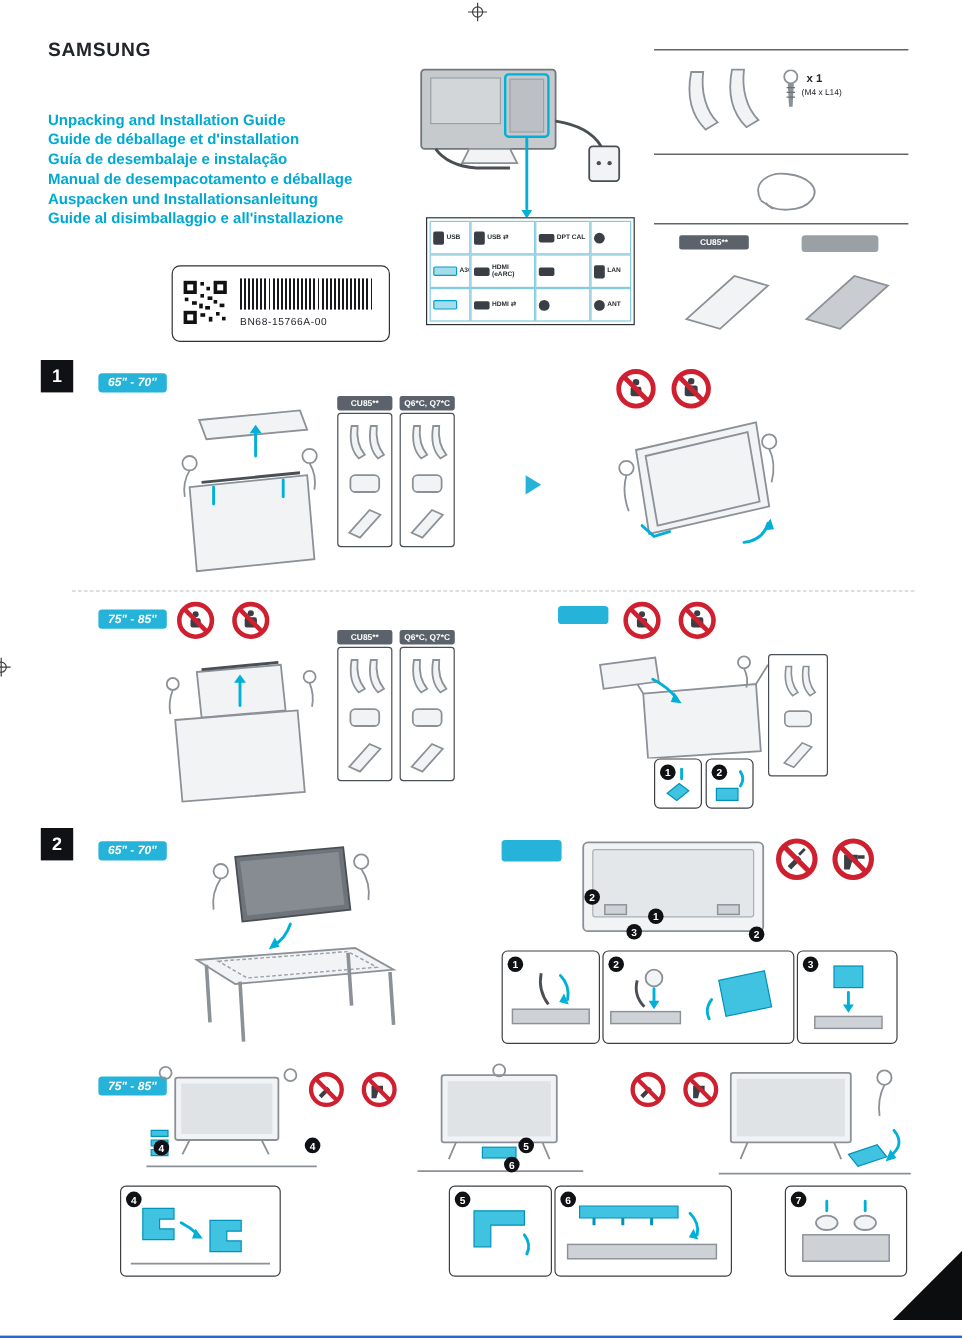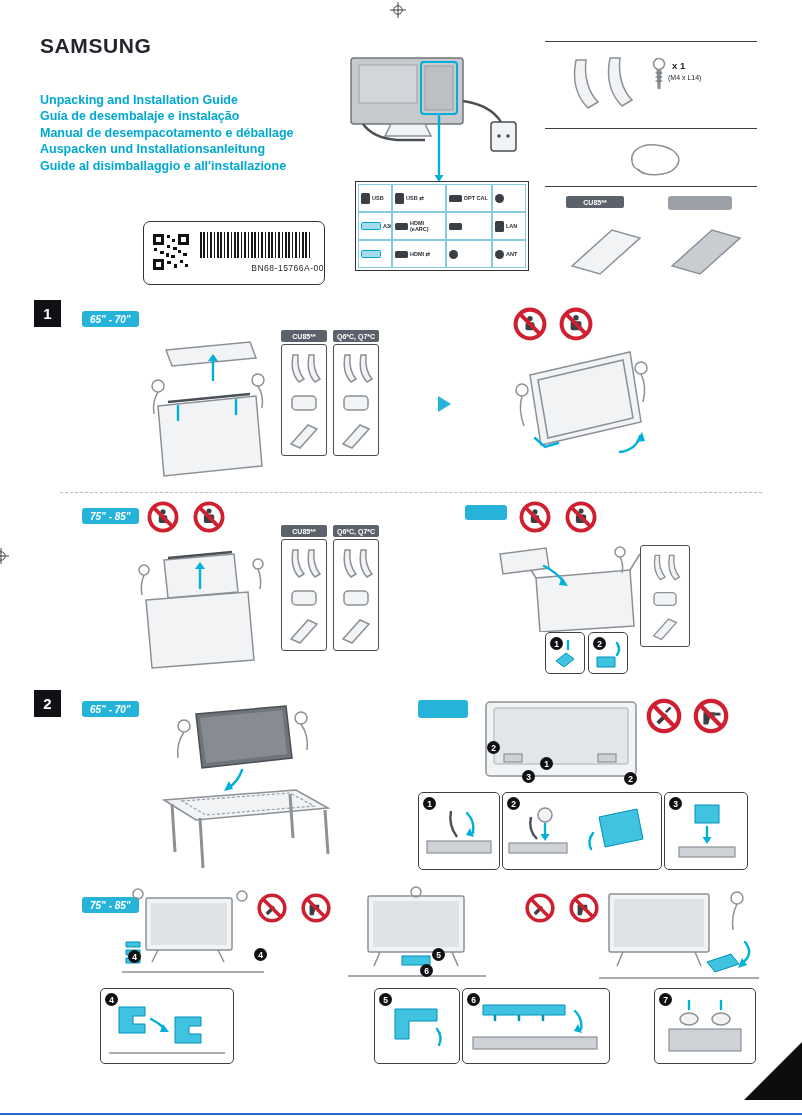--- a/index.html
+++ b/index.html
@@ -1,19 +1,19 @@
 <!DOCTYPE html>
 <html><head>
 <meta charset="utf-8">
 <style>
   html,body{margin:0;padding:0}
   body{background:#dddddd;font-family:"Liberation Sans",sans-serif}
   .page{position:relative;width:802px;height:1116px;margin:0 auto;background:#ffffff;overflow:hidden}
   .abs{position:absolute}
-  .logo{font-size:21px;font-weight:bold;letter-spacing:.6px;color:#22252c}
+  .logo{font-size:16px;font-weight:bold;letter-spacing:.6px;color:#22252c}
   .titles div{font-size:12.5px;font-weight:bold;color:#00a9d2;line-height:16.4px;white-space:nowrap}
   .labelbox{border:1.6px solid #2f3338;border-radius:7px;width:180px;height:62px;background:#fff}
   .partnum{font-size:8.5px;color:#22252c;letter-spacing:.5px}
   .barcode{background:repeating-linear-gradient(90deg,#16181c 0 1.6px,#ffffff 1.6px 3.4px)}
   .rule{border-top:1.4px solid #3c4043}
   .dash{border-top:1.6px dashed #b9bdc1}
   .secnum{width:27px;height:27px;background:#101114;color:#fff;font-size:15px;font-weight:bold;display:flex;align-items:center;justify-content:center}
   .sizebadge{background:#25b3da;color:#fff;font-weight:bold;font-style:italic;font-size:10px;padding:2.5px 8px;border-radius:3px;white-space:nowrap;display:inline-block}
   .cyanblank{background:#25b3da;border-radius:3px}
   .modelbadge{background:#5b626b;color:#fff;font-size:7px;font-weight:bold;text-align:center;border-radius:2px;padding:2.5px 1px;white-space:nowrap}
@@ -57,20 +57,21 @@
     <svg width="16" height="16" viewBox="0 0 16 16">
         <circle cx="8" cy="8" r="4.2" fill="none" stroke="#3c4043" stroke-width="1"></circle>
         <path d="M8 0 V16 M0 8 H16" stroke="#3c4043" stroke-width="1"></path>
       </svg>
   </div>
 
   <div class="abs logo" style="left:40px;top:34px">SAMSUNG</div>
 
   <div class="abs titles" style="left:40px;top:92px">
     <div>Unpacking and Installation Guide</div>
+    <div>Guide de déballage et d'installation</div>
     <div>Guía de desembalaje e instalação</div>
     <div>Manual de desempacotamento e déballage</div>
     <div>Auspacken und Installationsanleitung</div>
     <div>Guide al disimballaggio e all'installazione</div>
   </div>
 
   <div class="abs labelbox" style="left:143px;top:221px">
     <div class="abs" style="left:8px;top:11px">
       <svg width="38" height="38" viewBox="0 0 38 38">
         <rect width="38" height="38" fill="#fff"></rect>
@@ -90,21 +91,21 @@
           <rect x="19" y="22" width="4" height="3" fill="#111"></rect>
         <rect x="26" y="17" width="3" height="3" fill="#111"></rect>
           <rect x="31" y="20" width="4" height="3" fill="#111"></rect>
         <rect x="15" y="28" width="4" height="3" fill="#111"></rect>
           <rect x="22" y="31" width="3" height="4" fill="#111"></rect>
         <rect x="28" y="27" width="3" height="3" fill="#111"></rect>
           <rect x="33" y="31" width="3" height="3" fill="#111"></rect>
       </svg>
     </div>
     <div class="abs barcode" style="left:56px;top:10px;width:112px;height:26px"></div>
-    <div class="abs partnum" style="left:68px;top:41px;width:112px;text-align:right">BN68-15766A-00</div>
+    <div class="abs partnum" style="left:56px;top:41px;width:112px;text-align:left">BN68-15766A-00</div>
   </div>
 
   <div class="abs" style="left:333px;top:46px">
     <svg width="200" height="140" viewBox="0 0 200 140">
       <rect x="18" y="12" width="112" height="66" rx="3" fill="#c6cacd" stroke="#70767c" stroke-width="1.5"></rect>
       <rect x="26" y="19" width="58" height="38" fill="#d2d6d9" stroke="#9aa0a6" stroke-width="1"></rect>
       <rect x="92" y="20" width="28" height="44" fill="#bcc0c4" stroke="#9aa0a6" stroke-width="1"></rect>
       <rect x="88" y="16" width="36" height="52" rx="3" fill="none" stroke="#00b0d9" stroke-width="2"></rect>
       <path d="M58 78 h34 l6 12 h-46 Z" class="s-fill"></path>
       <path d="M130 55 C150 58 162 66 168 76" class="s-dark"></path>

